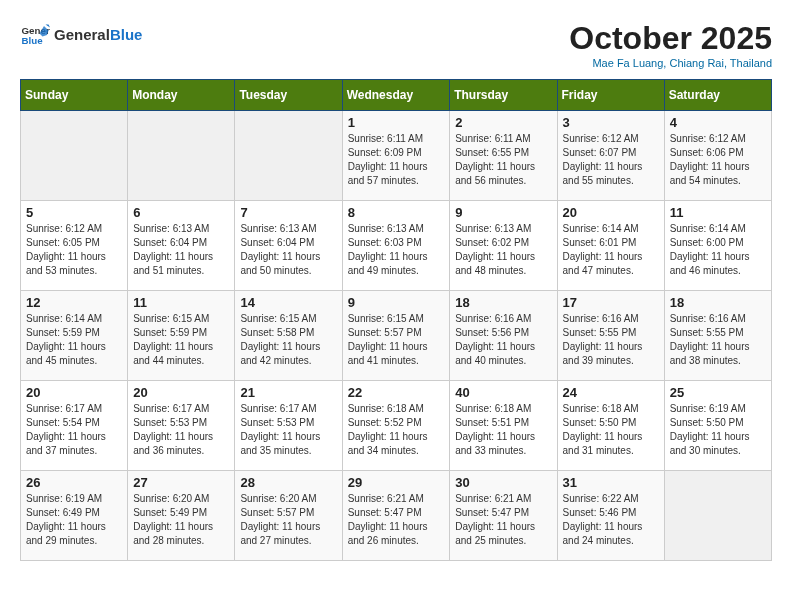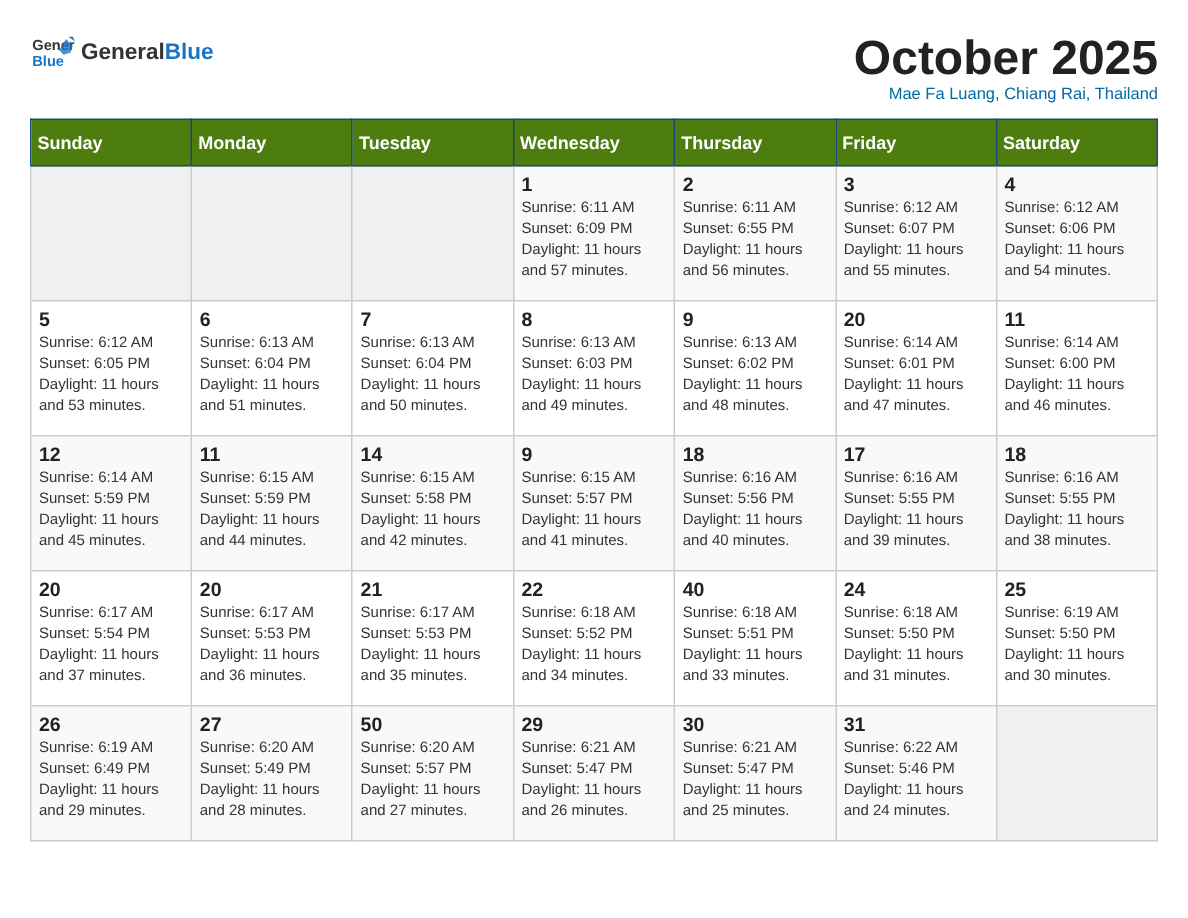--- a/index.html
+++ b/index.html
@@ -280,21 +280,21 @@
 Sunset: 6:49 PM
 Daylight: 11 hours and 29 minutes.</div>
         </td>
         <td>
           <div class="day-number">27</div>
           <div class="day-info">Sunrise: 6:20 AM
 Sunset: 5:49 PM
 Daylight: 11 hours and 28 minutes.</div>
         </td>
         <td>
-          <div class="day-number">50</div>
+          <div class="day-number">28</div>
           <div class="day-info">Sunrise: 6:20 AM
 Sunset: 5:57 PM
 Daylight: 11 hours and 27 minutes.</div>
         </td>
         <td>
           <div class="day-number">29</div>
           <div class="day-info">Sunrise: 6:21 AM
 Sunset: 5:47 PM
 Daylight: 11 hours and 26 minutes.</div>
         </td>

